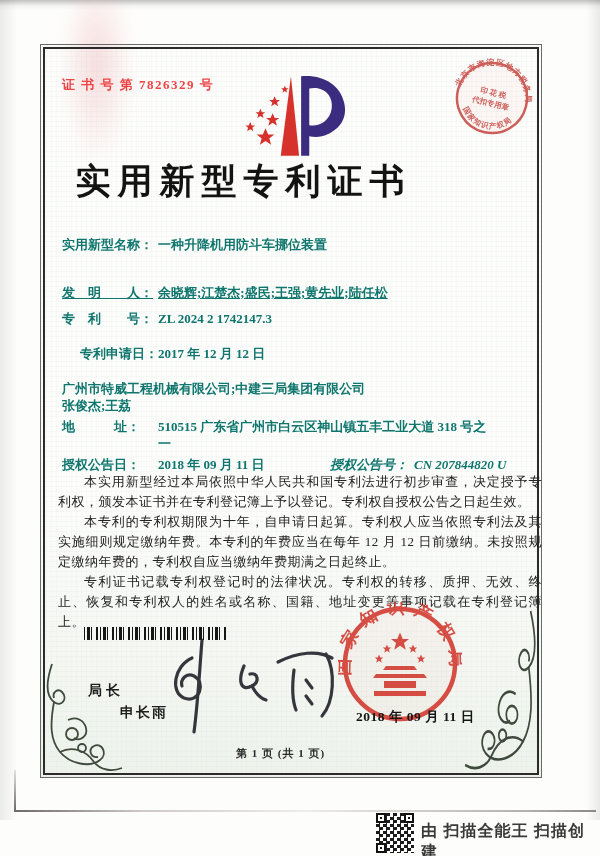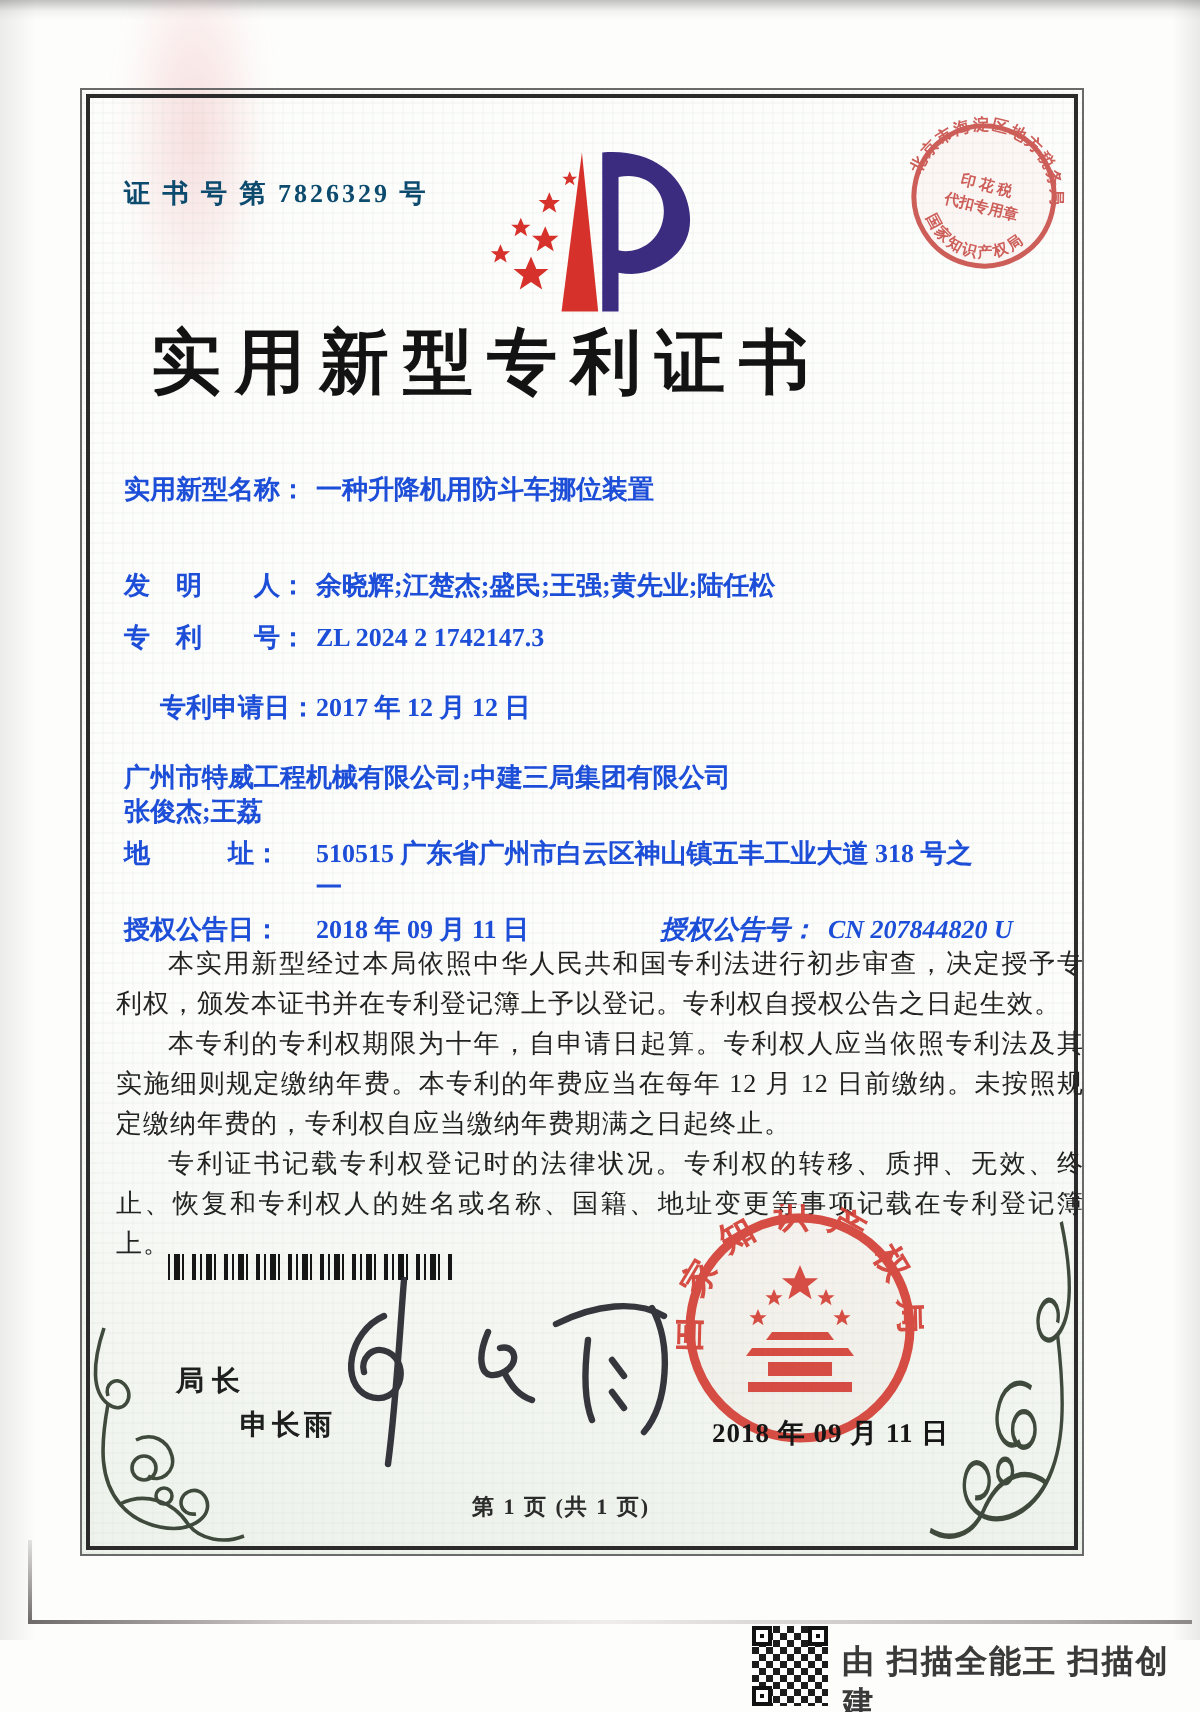--- a/index.html
+++ b/index.html
@@ -19,30 +19,30 @@
     background:linear-gradient(90deg,#6f6a6a,#cfc9c9 22%,#efecec 50%,#b5b0b0 88%,#8c8888);}
   .paper-edge-left{position:absolute;left:14px;top:770px;width:2px;height:41px;background:linear-gradient(to bottom,rgba(90,90,90,.15),#6f6a6a);}
 
   
   .frame{position:absolute;left:40px;top:44px;width:500px;height:732px;border:1px solid #6a6a6a;background:
     linear-gradient(to bottom,rgba(228,236,224,0) 62%,rgba(203,218,198,.30)),
     repeating-linear-gradient(0deg,rgba(165,190,165,.07) 0 1px,transparent 1px 5px),
     repeating-linear-gradient(90deg,rgba(165,190,165,.06) 0 1px,transparent 1px 5px);}
   .frame::before{content:"";position:absolute;inset:2px;border:2px solid #2c2b2b;pointer-events:none;}
 
-  .cert-no{position:absolute;left:62px;top:88px;font-size:13px;font-weight:600;letter-spacing:1.5px;color:#0c4a6e;}
+  .cert-no{position:absolute;left:62px;top:76px;font-size:13px;font-weight:600;letter-spacing:1.5px;color:#ef4444;}
   .title{position:absolute;left:40px;top:158px;width:407px;text-align:center;font-size:35px;font-weight:700;
     letter-spacing:7px;color:#131313;}
 
   
-  .row{position:absolute;left:62px;display:flex;font-size:13px;font-weight:700;color:#1d4ed8;line-height:17px;}
+  .row{position:absolute;left:62px;display:flex;font-size:13px;font-weight:700;color:#0f766e;line-height:17px;}
   .row .lab{flex:none;width:96px;}
   .row .val{max-width:372px;}
   .row .val .v2{display:block;}
-  .row0{top:236px;} .row1{top:284px;} .row2{top:310px;} .row3{top:345px;text-align:right;}
+  .row0{top:236px;} .row1{top:284px;text-decoration:underline;} .row2{top:310px;} .row3{top:345px;text-align:right;}
   .row4{top:380px;} .row5{top:418px;} .row6{top:456px;}
   .row7{top:456px;left:330px;font-style:italic;} .row7 .lab{width:84px;}
 
   
   .body-text{position:absolute;left:58px;top:472px;width:484px;font-size:13px;line-height:20px;
     letter-spacing:.5px;text-align:justify;color:#232323;}
   .body-text p{margin:0;text-indent:2em;}
 
   .barcode{position:absolute;left:84px;top:627px;width:142px;height:13px;background:
     repeating-linear-gradient(90deg,#161616 0 1px,transparent 1px 3px,#161616 3px 6px,transparent 6px 7px,#161616 7px 8px,transparent 8px 12px,#161616 12px 14px,transparent 14px 16px);}

